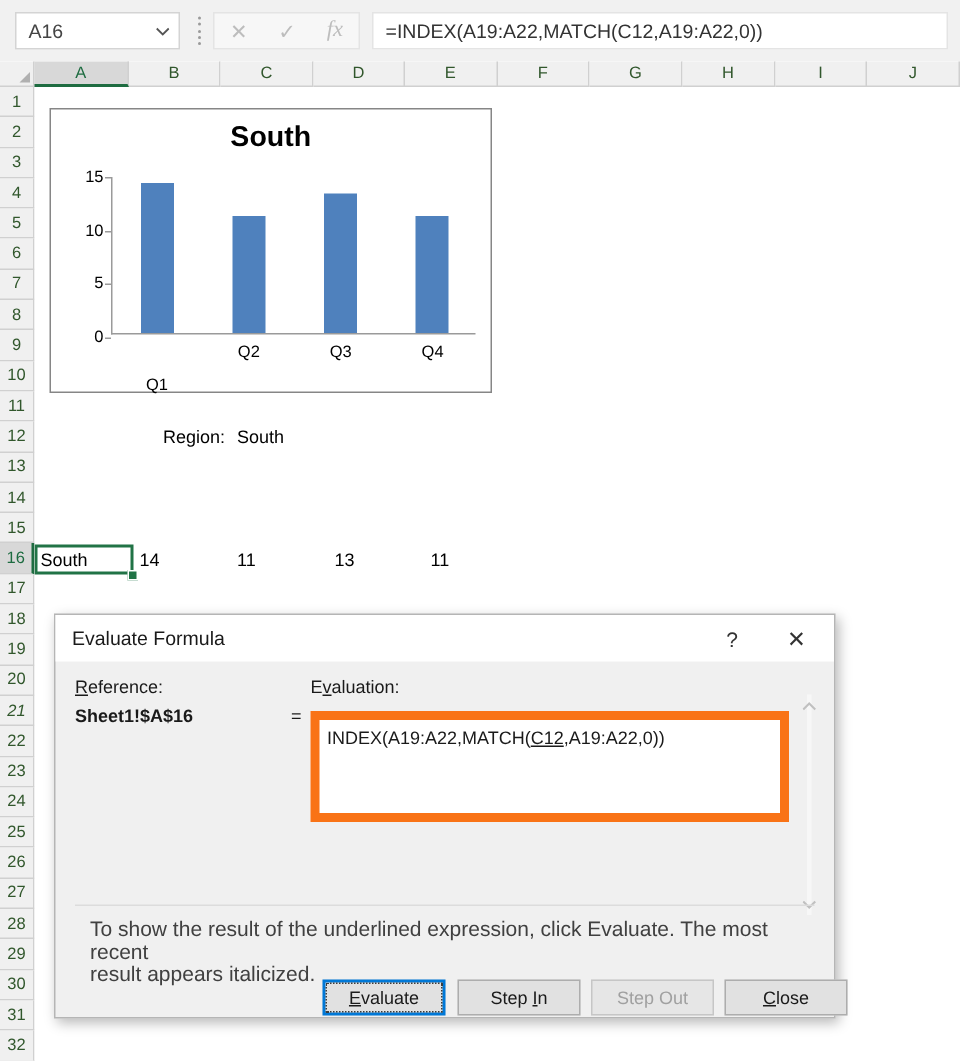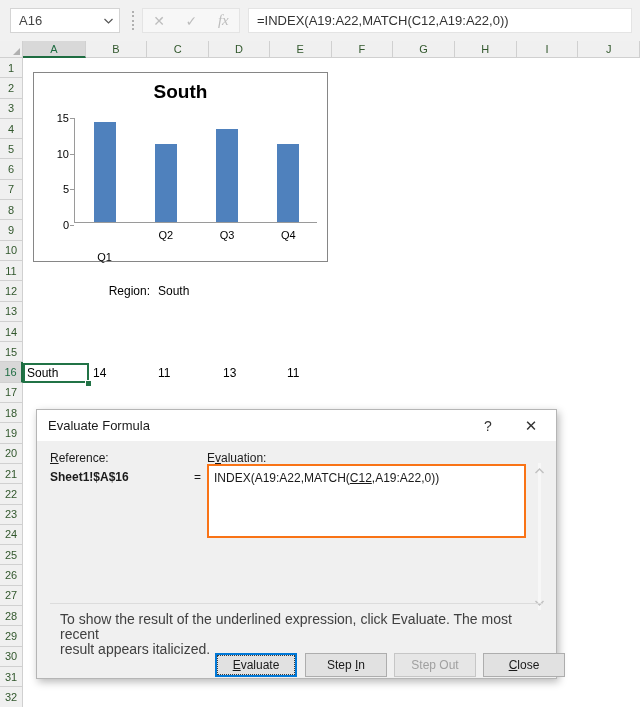--- a/index.html
+++ b/index.html
@@ -173,22 +173,22 @@
     display: flex; align-items: center; justify-content: center;
     font-size: 15px; color: #333; cursor: default;
   }
   .lbl-reference { position: absolute; left: 13px; top: 41px; font-size: 12px; }
   .lbl-evaluation { position: absolute; left: 170px; top: 41px; font-size: 12px; }
   .ref-value {
     position: absolute; left: 13px; top: 60px; font-size: 12px; font-weight: bold;
   }
   .eq-sign { position: absolute; left: 157px; top: 60px; font-size: 12px; }
   .eval-box {
-    position: absolute; left: 170px; top: 54px; width: 319px; height: 74px;
-    background: #ffffff; border: 2px solid #f97316; box-sizing: border-box;
+    position: absolute; left: 170px; top: 64px; width: 319px; height: 74px;
+    background: #ffffff; border: 6px solid #f97316; box-sizing: border-box;
     font-size: 12px;
     padding: 4px 5px;
     overflow: hidden;
   }
   .eval-text { white-space: nowrap; line-height: 16px; }
   .eval-text u { text-decoration: underline; }
   .dlg-scroll {
     position: absolute; right: 8px; top: 53px; width: 17px; height: 147px;
   }
   .dlg-scroll .track { position: absolute; left: 7px; top: 0; bottom: 0; width: 3px; background: #f7f7f7; }
@@ -296,21 +296,21 @@
         <div class="row-head" style="height: 20.3px;">11</div>
         <div class="row-head" style="height: 20.3px;">12</div>
         <div class="row-head" style="height: 20.3px;">13</div>
         <div class="row-head" style="height: 20.3px;">14</div>
         <div class="row-head" style="height: 20.3px;">15</div>
         <div class="row-head active" style="height: 20.3px;">16</div>
         <div class="row-head" style="height: 20.3px;">17</div>
         <div class="row-head" style="height: 20.3px;">18</div>
         <div class="row-head" style="height: 20.3px;">19</div>
         <div class="row-head" style="height: 20.3px;">20</div>
-        <div class="row-head" style="height: 20.3px;">21</div>
+        <div class="row-head" style="height: 20.3px; font-style: italic;">21</div>
         <div class="row-head" style="height: 20.3px;">22</div>
         <div class="row-head" style="height: 20.3px;">23</div>
         <div class="row-head" style="height: 20.3px;">24</div>
         <div class="row-head" style="height: 20.3px;">25</div>
         <div class="row-head" style="height: 20.3px;">26</div>
         <div class="row-head" style="height: 20.3px;">27</div>
         <div class="row-head" style="height: 20.3px;">28</div>
         <div class="row-head" style="height: 20.3px;">29</div>
         <div class="row-head" style="height: 20.3px;">30</div>
         <div class="row-head" style="height: 20.3px;">31</div>

